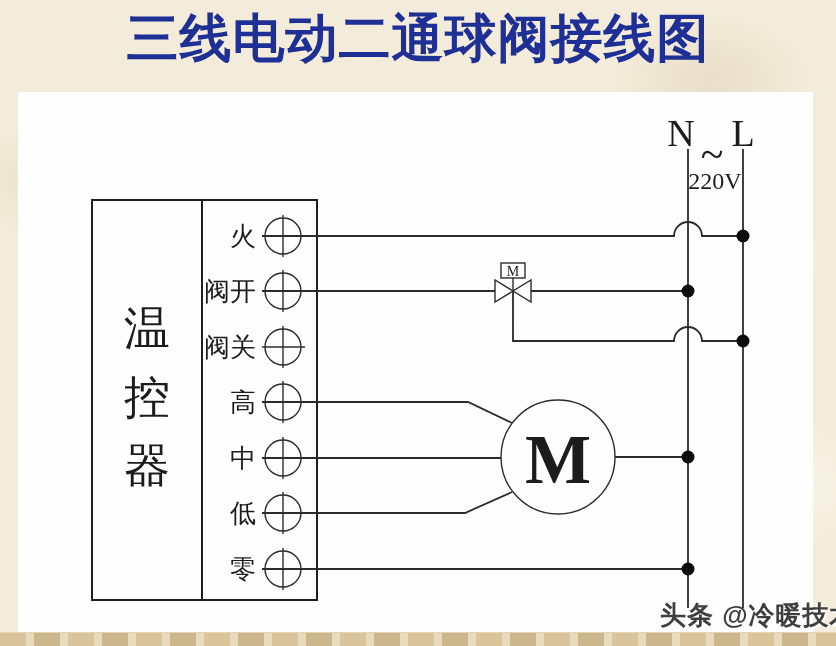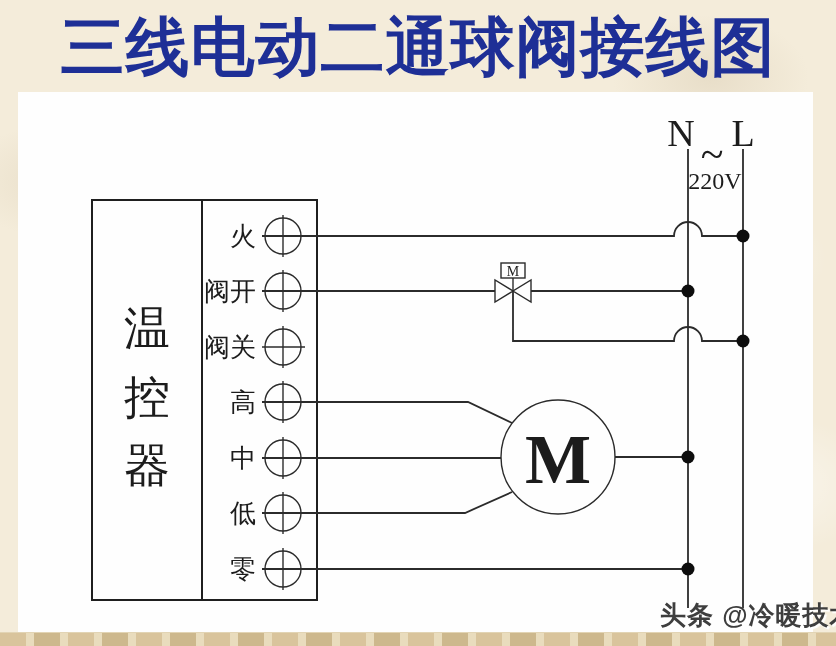--- a/index.html
+++ b/index.html
@@ -8,21 +8,21 @@
     background-color:#f4ecda;
     background-image:
       radial-gradient(140px 90px at 85% 12%, rgba(222,210,186,.55), rgba(222,210,186,0) 70%),
       radial-gradient(120px 80px at 6% 28%, rgba(224,212,188,.5), rgba(224,212,188,0) 70%),
       radial-gradient(160px 100px at 92% 75%, rgba(255,255,255,.5), rgba(255,255,255,0) 70%),
       radial-gradient(130px 90px at 88% 40%, rgba(255,255,255,.45), rgba(255,255,255,0) 70%);
     font-family:"Liberation Sans", sans-serif;
   }
   .page-title{
     position:absolute;top:4px;left:0;width:100%;
-    text-align:center;font-size:64px;font-weight:bold;
+    text-align:center;font-size:52px;font-weight:bold;
     color:#1e2f96;letter-spacing:1px;margin:0;
     font-family:"Liberation Sans", sans-serif;
   }
   .diagram-panel{
     position:absolute;left:18px;top:92px;width:795px;height:541px;
     background:#fefefe;
   }
   .diagram-svg{display:block;}
   .wm{
     position:absolute;left:660px;top:598px;width:176px;

